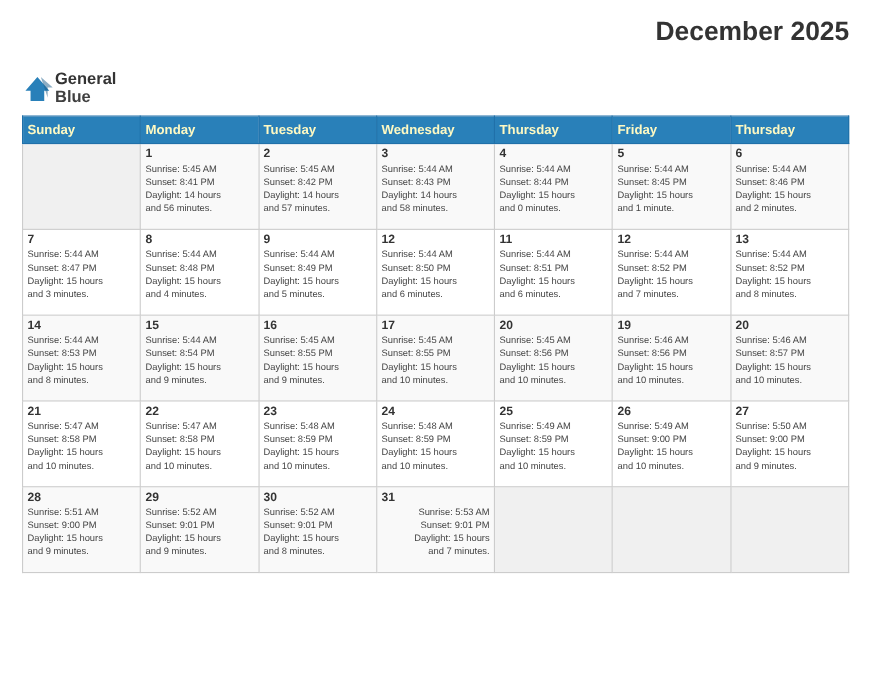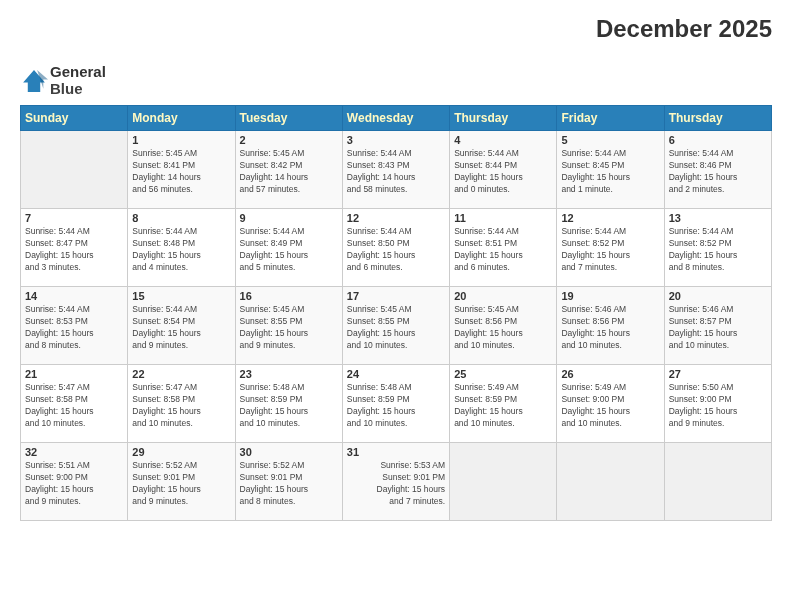--- a/index.html
+++ b/index.html
@@ -321,21 +321,21 @@
           <td>
             <span class="day-num">27</span>
             <div class="day-info" style="white-space: pre-line;">Sunrise: 5:50 AM
 Sunset: 9:00 PM
 Daylight: 15 hours
 and 9 minutes.</div>
           </td>
         </tr>
         <tr>
           <td>
-            <span class="day-num">32</span>
+            <span class="day-num">28</span>
             <div class="day-info" style="white-space: pre-line;">Sunrise: 5:51 AM
 Sunset: 9:00 PM
 Daylight: 15 hours
 and 9 minutes.</div>
           </td>
           <td>
             <span class="day-num">29</span>
             <div class="day-info" style="white-space: pre-line;">Sunrise: 5:52 AM
 Sunset: 9:01 PM
 Daylight: 15 hours

